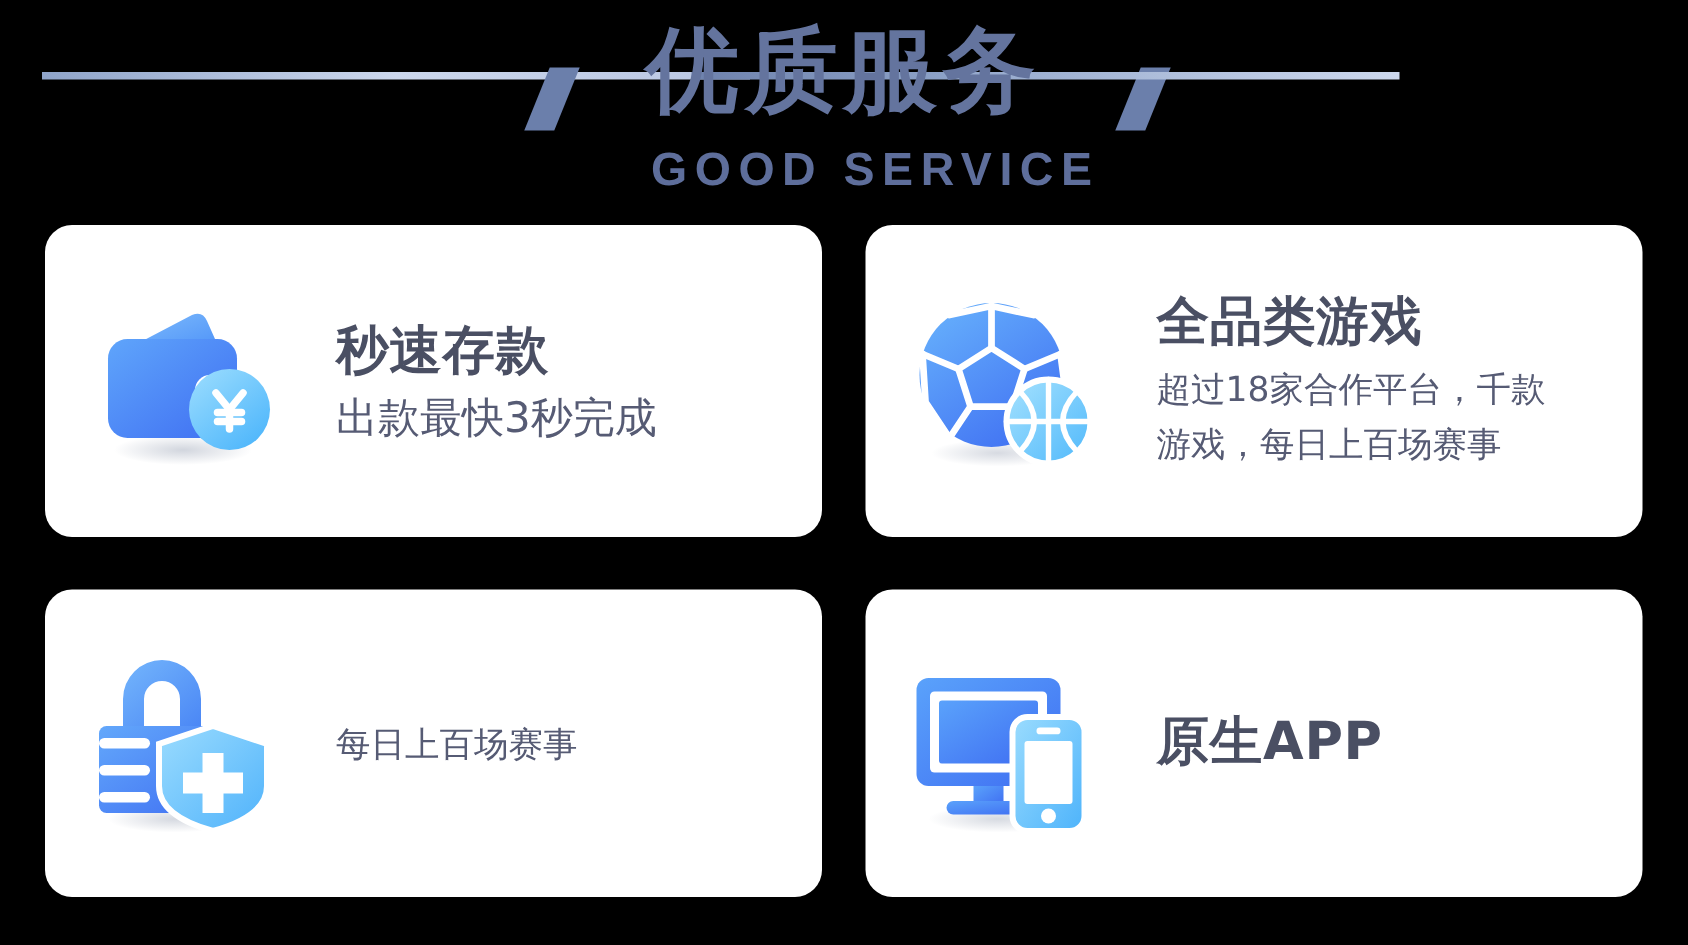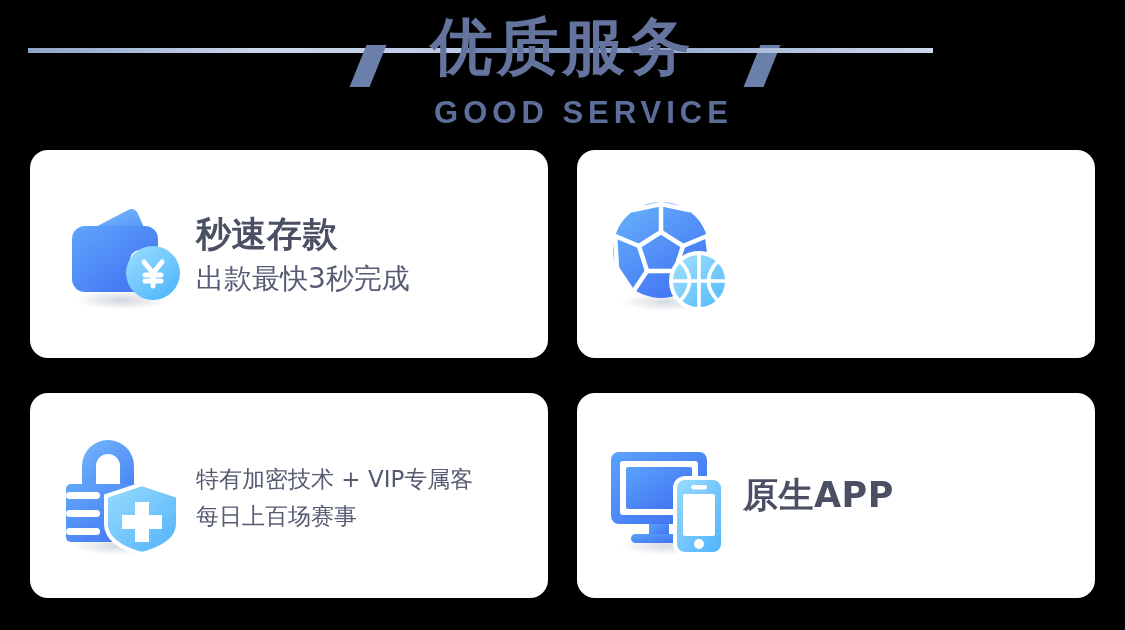--- a/index.html
+++ b/index.html
@@ -127,20 +127,21 @@
     position: relative;
     display: flex;
     align-items: center;
     justify-content: center;
   }
 
   .card-text {
     flex: 1 1 auto;
     min-width: 0;
     padding-left: 8px;
+    margin-left: 28px;
   }
 
   .card-title {
     font-size: 35px;
     line-height: 45px;
     font-weight: bold;
     color: #4a4f63;
     letter-spacing: 0.5px;
     font-family: "DejaVu Sans", "Liberation Sans", sans-serif;
     white-space: nowrap;
@@ -250,20 +251,27 @@
         </g>
         <circle cx="96" cy="93" r="28" fill="url(#g-bball)" stroke="#ffffff" stroke-width="4"></circle>
         <g fill="none" stroke="#ffffff" stroke-width="3.6" stroke-linecap="round">
           <path d="M96 65 L96 121"></path>
           <path d="M68 93 L124 93"></path>
           <path d="M77 73 Q96 93 77 113"></path>
           <path d="M115 73 Q96 93 115 113"></path>
         </g>
       </svg>
     </div>
+    <div class="card-text">
+      <div class="card-title">全品类游戏</div>
+      <div class="card-desc two-line">
+        <div>超过18家合作平台，千款</div>
+        <div>游戏，每日上百场赛事</div>
+      </div>
+    </div>
   </div>
 
   <div class="card">
     <div class="card-icon">
       <svg width="132" height="132" viewBox="0 0 132 132">
         <defs>
           <linearGradient id="g-lockbody" x1="0" y1="0" x2="1" y2="1">
             <stop offset="0" stop-color="#63a8fb"></stop>
             <stop offset="1" stop-color="#3f6ef2"></stop>
           </linearGradient>
@@ -287,21 +295,20 @@
           <rect x="10" y="62" width="34" height="7" rx="3.5"></rect>
           <rect x="10" y="80" width="34" height="7" rx="3.5"></rect>
           <rect x="10" y="98" width="34" height="7" rx="3.5"></rect>
         </g>
         <path d="M86 54 L122 66 L122 94 Q122 114 86 124 Q50 114 50 94 L50 66 Z" fill="url(#g-shield)" stroke="#ffffff" stroke-width="4"></path>
         <path d="M79 72 L93 72 L93 85 L106 85 L106 99 L93 99 L93 112 L79 112 L79 99 L66 99 L66 85 L79 85 Z" fill="#ffffff"></path>
       </svg>
     </div>
     <div class="card-text">
       <div class="card-desc two-line">
-        <div>特有加密技术 + VIP专属客</div>
         <div>每日上百场赛事</div>
       </div>
     </div>
   </div>
 
   <div class="card">
     <div class="card-icon">
       <svg width="132" height="132" viewBox="0 0 132 132">
         <defs>
           <linearGradient id="g-mon" x1="0" y1="0" x2="1" y2="1">

